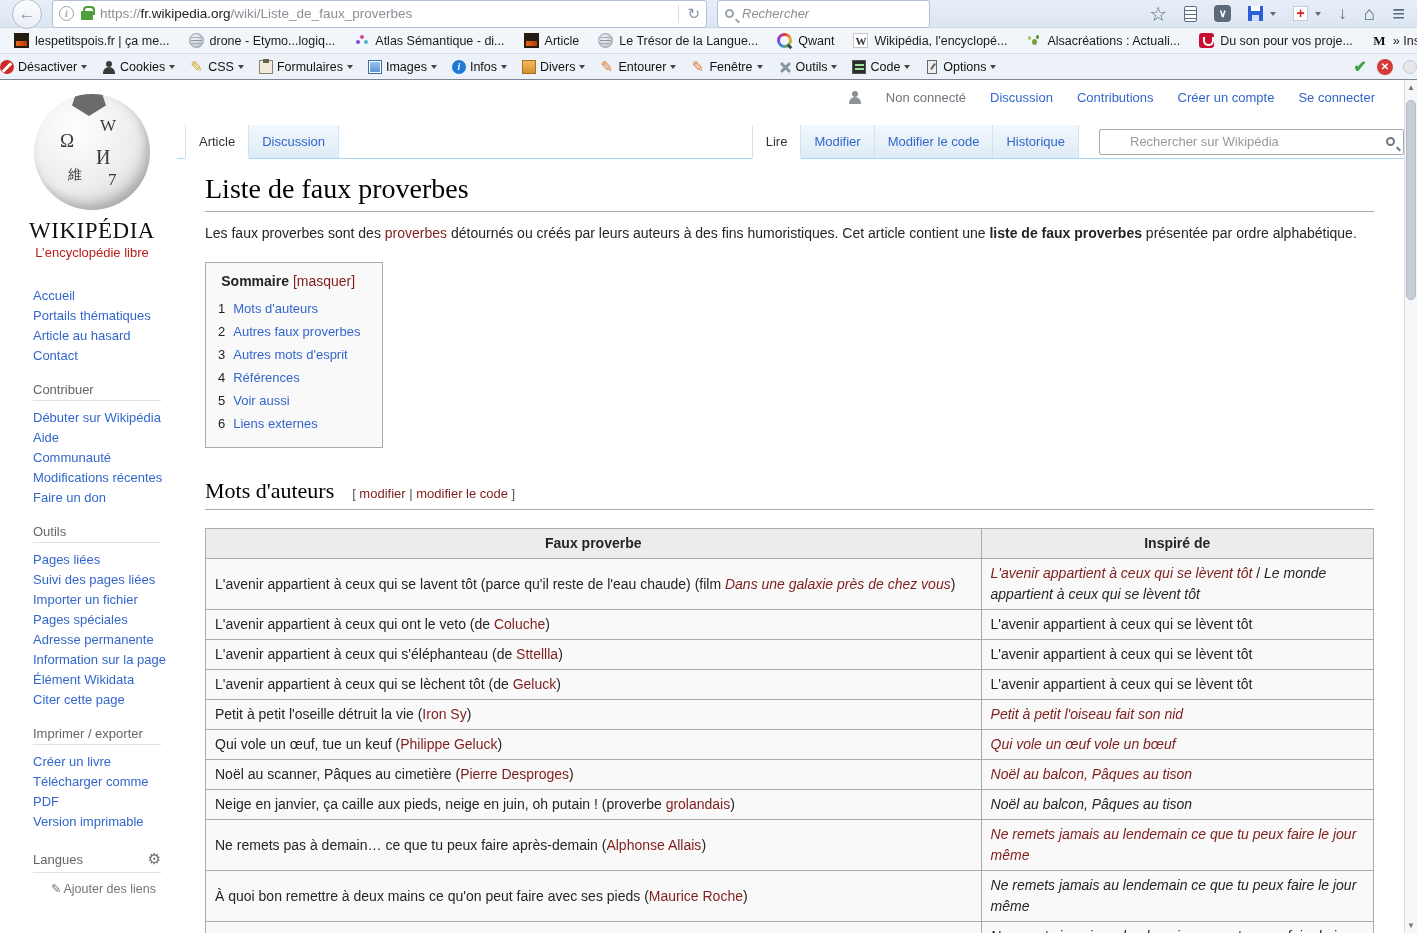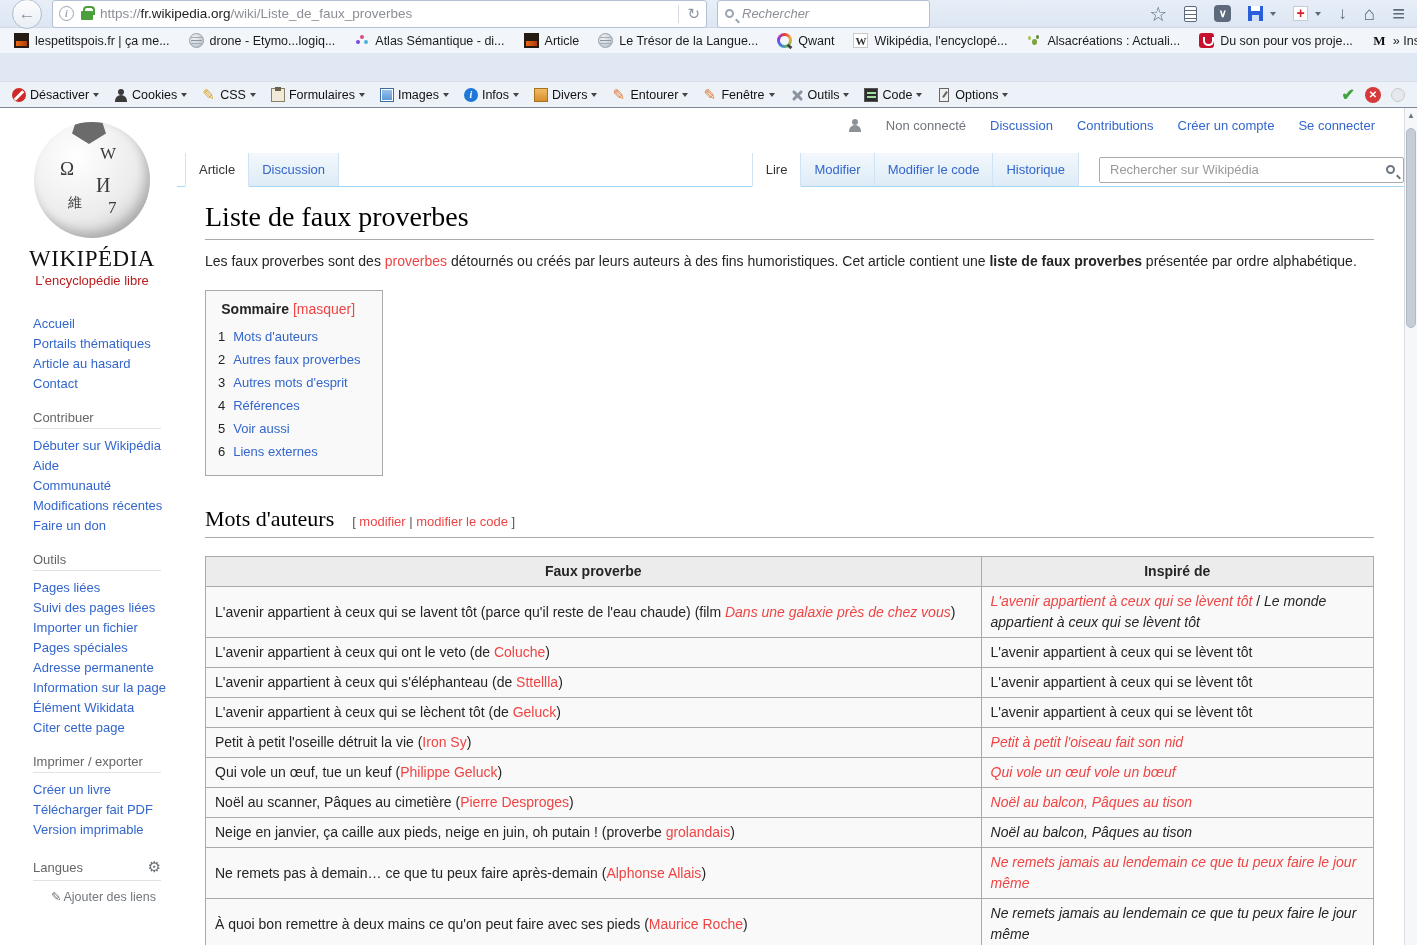--- a/index.html
+++ b/index.html
@@ -77,21 +77,21 @@
   .alsa-icon::after { content:""; position:absolute; left:6px; top:6px; width:5px; height:6px; border-radius:50%;
                       background:#7aa33a; box-shadow:-5px -4px 0 -1px #a3c24a, 3px -5px 0 -1px #5a8a2a; }
   .audio-icon { background:#c8102e; border-radius:3px; }
   .audio-icon::after { content:""; position:absolute; left:4px; top:4px; width:7px; height:7px;
                        border:2px solid #fff; border-top:none; border-radius:0 0 6px 6px; }
   .m-icon { color:#111; font:bold 13px/15px "Liberation Serif",serif; text-align:center; }
   .m-icon::before { content:"M"; }
 
   
   .devbar { height:27px; background:#edf2f9; border-top:1px solid #d8dfe9; border-bottom:1px solid #7e8695;
-            display:flex; align-items:center; padding:0 12px; gap:15px; font-size:12.5px; color:#111;margin-top:28px; }
+            display:flex; align-items:center; padding:0 0; gap:15px; font-size:12.5px; color:#111; }
   .dv { display:flex; align-items:center; gap:4px; white-space:nowrap; }
   .dvi { width:14px; height:14px; position:relative; flex:0 0 auto; }
   .disable-icon { border-radius:50%; background:#cf2a27; }
   .disable-icon::after { content:""; position:absolute; left:1px; top:6px; width:12px; height:3px;
                          background:#fff; transform:rotate(-45deg); }
   .cookies-icon::before { content:""; position:absolute; left:4px; top:1px; width:6px; height:6px; border-radius:50%; background:#3a3a3a; }
   .cookies-icon::after  { content:""; position:absolute; left:1px; top:7px; width:12px; height:7px; border-radius:6px 6px 0 0; background:#3a3a3a; }
   .pencil-y::before, .pencil-o::before { content:"✎"; font-size:15px; line-height:14px; }
   .pencil-y::before { color:#d9a62e; }
   .pencil-o::before { color:#e07b39; }
@@ -165,31 +165,31 @@
   .tabsrow { position:absolute; left:177px; right:13px; top:45px; height:34px;
              border-bottom:1px solid #a7d7f9; display:flex; align-items:stretch; z-index:2; }
   .tab { padding:0 13px; font-size:13px; line-height:33px; color:#3366cc;
          background:linear-gradient(#f3f8fc,#deebf6); border-right:1px solid #cfe3f2; white-space:nowrap; }
   .tab:first-child { border-left:1px solid #cfe3f2; }
   .tab.active { background:#fff; color:#333; margin-bottom:-1px; border-bottom:1px solid #fff; }
   .tgl { margin-left:8px; display:flex; }
   .tgr { margin-left:auto; display:flex; }
   .wsearch { align-self:center; margin-left:20px; width:305px; height:26px; border:1px solid #aaa; border-radius:2px;
              background:#fff; display:flex; align-items:center; padding:0 8px; gap:6px; }
-  .wsearch input { flex:1; border:none; outline:none; font-size:13px; color:#1d4ed8; background:transparent; }
+  .wsearch input { flex:1; border:none; outline:none; font-size:13px; color:#1d4ed8; background:transparent;margin-left:20px; }
   .wsearch input::placeholder { color:#999; }
   .wmag { width:9px; height:9px; border:2px solid #6e7681; border-radius:50%; position:relative; flex:0 0 auto; }
   .wmag::after { content:""; position:absolute; width:5px; height:2px; background:#6e7681; transform:rotate(45deg); left:8px; top:9px; }
 
   .content { position:absolute; left:177px; right:13px; top:79px; bottom:0; background:#fff;
              padding:10px 30px 0 28px; overflow:hidden; font-size:14px; color:#252525; }
   h1.title { font-family:"Liberation Serif",serif; font-weight:normal; font-size:28px; color:#000;
              margin:4px 0 10px; border-bottom:1px solid #aaa; padding-bottom:6px; }
   p.intro { line-height:22px; margin:10px 0 14px; }
-  .lnk { color:#ef4444; cursor:pointer; }
+  .lnk { color:#7f1d1d; cursor:pointer; }
   .it { font-style:italic; }
   .bld { font-weight:bold; }
 
   .toc { display:inline-block; border:1px solid #aaa; background:#f9f9f9; padding:10px 22px 12px 10px;
          font-size:13px; margin:4px 0 16px; }
   .toc-header { text-align:center; font-size:14px; margin-bottom:8px; }
   .toc ul { list-style:none; margin:0; padding:0 0 0 2px; line-height:23px; }
   .toc .num { color:#222; margin-right:8px; }
 
   .h2row { border-bottom:1px solid #aaa; margin-top:14px; padding-bottom:5px; }
@@ -464,21 +464,21 @@
 
         </ul>
       </div>
 
       <div class="portal">
         <h3>Imprimer / exporter</h3>
         <ul>
 
             <li><a class="slink">Créer un livre</a></li>
 
-            <li><a class="slink">Télécharger fait PDF</a></li>
+            <li><a class="slink">Télécharger comme PDF</a></li>
 
             <li><a class="slink">Version imprimable</a></li>
 
         </ul>
       </div>
 
       <div class="portal">
         <div class="langhead">
           <span class="t">Langues</span>
           <span class="gear-icon"></span>

